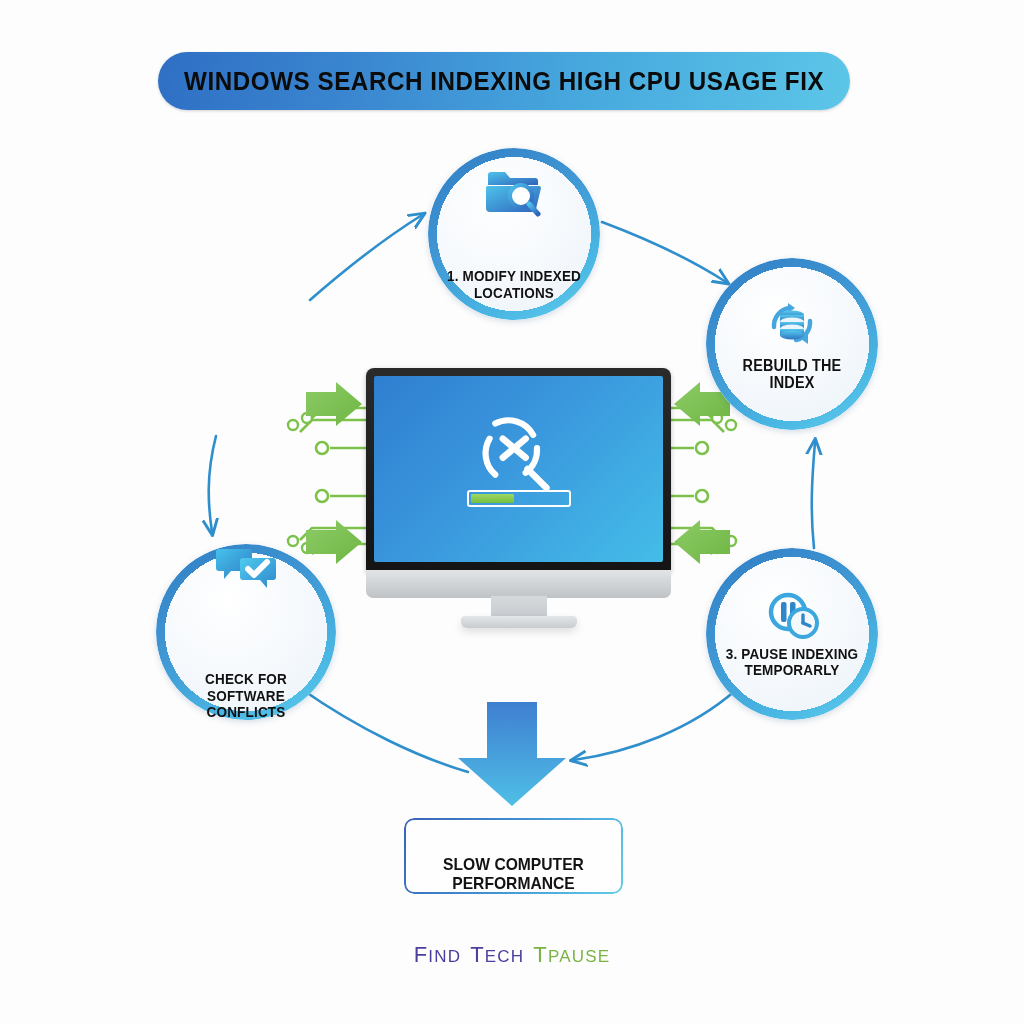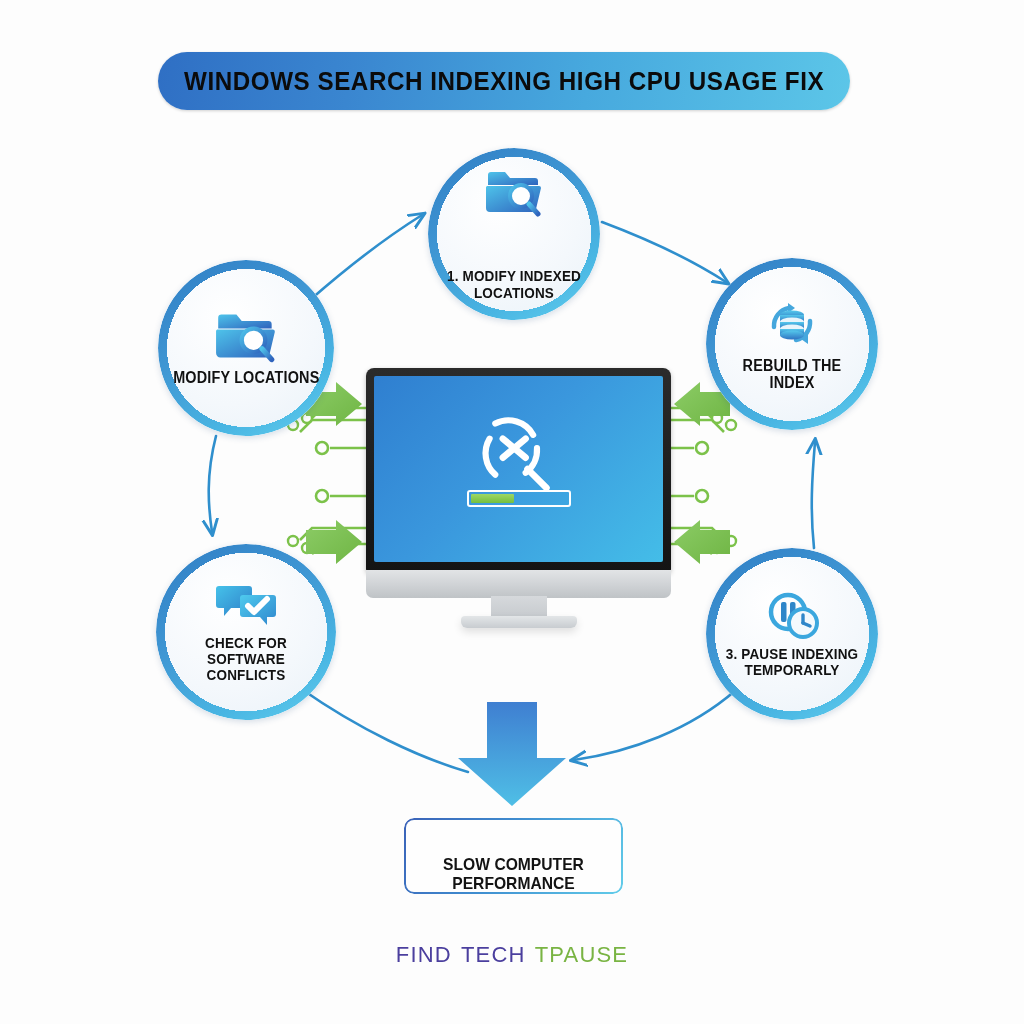--- a/index.html
+++ b/index.html
@@ -94,21 +94,21 @@
     line-height: 1.08;
     letter-spacing: 0.2px;
     transform: scaleX(0.9);
     font-family: "Liberation Sans Narrow", "Liberation Sans", sans-serif;
     padding: 0 6px;
   }
 
   #node-top    { left: 428px; top: 148px;  width: 172px; height: 172px; gap: 47px; }
   #node-left   { left: 158px; top: 260px;  width: 176px; height: 176px; }
   #node-right  { left: 706px; top: 258px;  width: 172px; height: 172px; }
-  #node-bleft  { left: 156px; top: 544px;  width: 180px; height: 176px; }
+  #node-bleft  { left: 156px; top: 544px;  width: 180px; height: 176px; justify-content: space-between; }
   #node-bright { left: 706px; top: 548px;  width: 172px; height: 172px; }
 
   #node-top .node-label,
   #node-bleft .node-label,
   #node-bright .node-label { font-size: 15px; }
   #node-left .node-label   { font-size: 16px; }
   #node-right .node-label  { font-size: 16px; }
 
   #node-top .icon-wrap    { margin-bottom: 4px; }
   #node-left .icon-wrap   { margin-bottom: 6px; }
@@ -237,21 +237,21 @@
     font-size: 22px;
     letter-spacing: 1.2px;
     font-family: "Liberation Sans", sans-serif;
     white-space: nowrap;
   }
   #brand span { font-weight: normal; }
   .brand-find { color: #4b3f9e; }
   .brand-tech { color: #4b3f9e; }
   .brand-today { color: #79b443; }
   .brand-cap { font-size: 22px; }
-  .brand-small { font-size: 22px; margin-top: 40px; }
+  .brand-small { font-size: 17px; margin-top: 40px; }
 </style>
 </head>
 <body>
 
 <div id="stage">
 
   <div id="title-banner">
     <div id="title-text">WINDOWS SEARCH INDEXING HIGH CPU USAGE FIX</div>
   </div>
 
@@ -363,38 +363,20 @@
         </defs>
         <path fill="url(#fg1)" d="M3 8 a3 3 0 0 1 3-3 h14 l5 6 h25 a3 3 0 0 1 3 3 v4 H3 Z"></path>
         <path fill="url(#fg1)" d="M2 19 h52 a2 2 0 0 1 2 2 l-5 21 a4 4 0 0 1 -4 3 H5 a4 4 0 0 1 -4 -4 V21 a2 2 0 0 1 1 -2 Z"></path>
         <circle cx="36" cy="29" r="11" fill="#ffffff" stroke="url(#fg1)" stroke-width="4"></circle>
         <line x1="44" y1="37" x2="53" y2="47" stroke="url(#fg1)" stroke-width="5" stroke-linecap="round"></line>
       </svg>
     </div>
     <div class="node-label">1. MODIFY INDEXED LOCATIONS</div>
   </div>
 
-  <div class="node" id="node-left">
-    <div class="ring"></div>
-    <div class="icon-wrap">
-      <svg width="62" height="54" viewBox="0 0 58 50">
-        <defs>
-          <linearGradient id="fg2" x1="0" y1="0" x2="1" y2="1">
-            <stop offset="0%" stop-color="#4ec3ea"></stop>
-            <stop offset="100%" stop-color="#2f63bd"></stop>
-          </linearGradient>
-        </defs>
-        <path fill="url(#fg2)" d="M3 8 a3 3 0 0 1 3-3 h14 l5 6 h25 a3 3 0 0 1 3 3 v4 H3 Z"></path>
-        <path fill="url(#fg2)" d="M2 19 h52 a2 2 0 0 1 2 2 l-5 21 a4 4 0 0 1 -4 3 H5 a4 4 0 0 1 -4 -4 V21 a2 2 0 0 1 1 -2 Z"></path>
-        <circle cx="36" cy="29" r="11" fill="#ffffff" stroke="url(#fg2)" stroke-width="4"></circle>
-        <line x1="44" y1="37" x2="53" y2="47" stroke="url(#fg2)" stroke-width="5" stroke-linecap="round"></line>
-      </svg>
-    </div>
-    <div class="node-label">MODIFY LOCATIONS</div>
-  </div>
 
   <div class="node" id="node-right">
     <div class="ring"></div>
     <div class="icon-wrap">
       <svg width="58" height="54" viewBox="0 0 58 54">
         <defs>
           <linearGradient id="dbg" x1="0" y1="0" x2="0" y2="1">
             <stop offset="0%" stop-color="#55c8ec"></stop>
             <stop offset="100%" stop-color="#2f73c2"></stop>
           </linearGradient>

